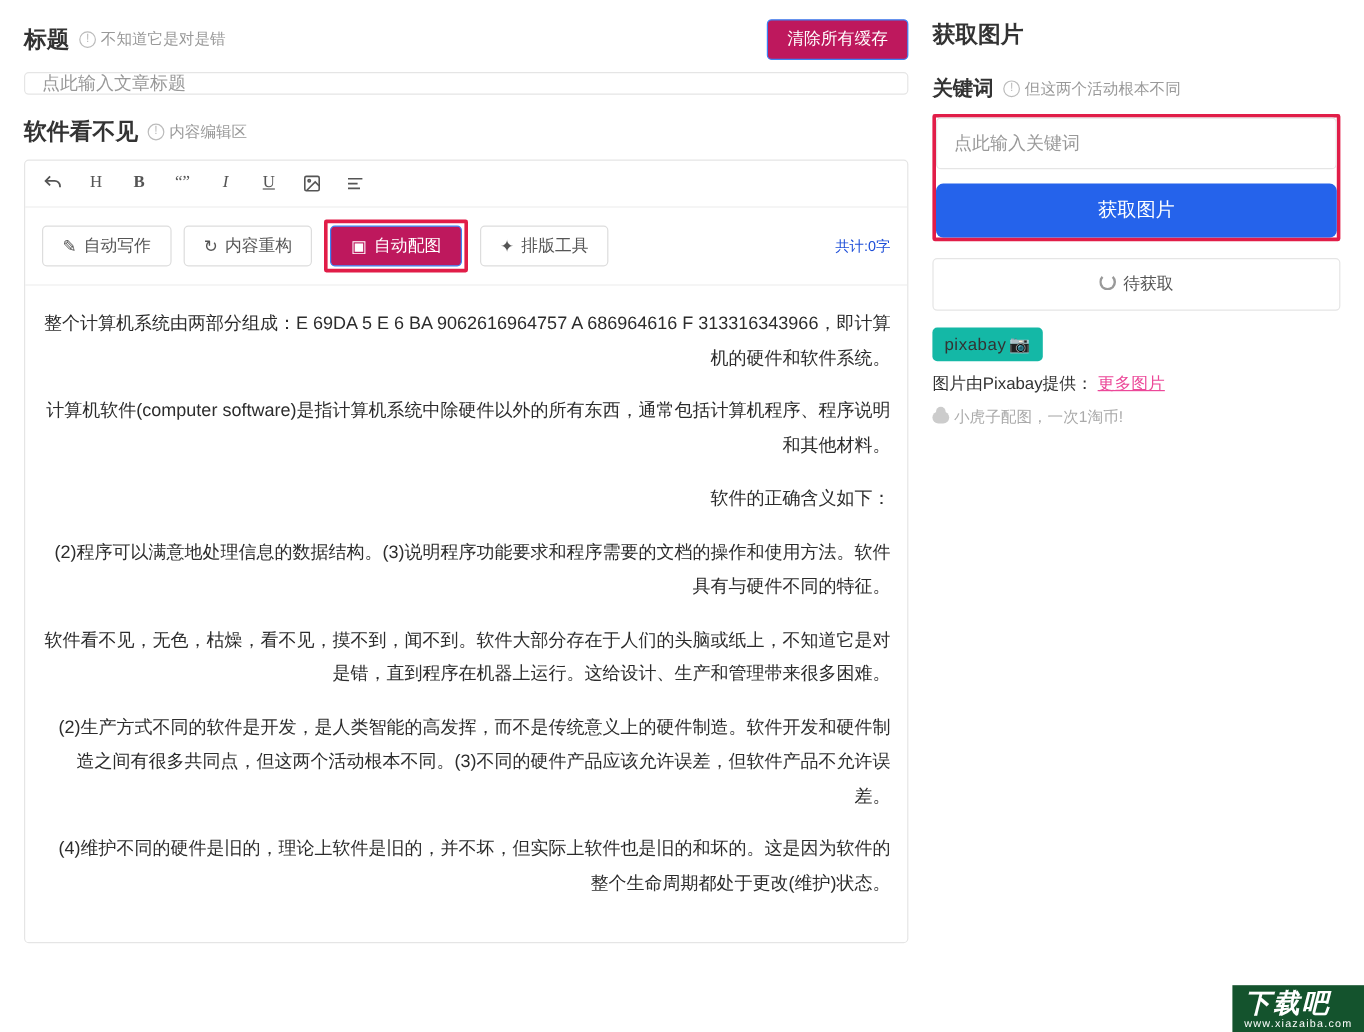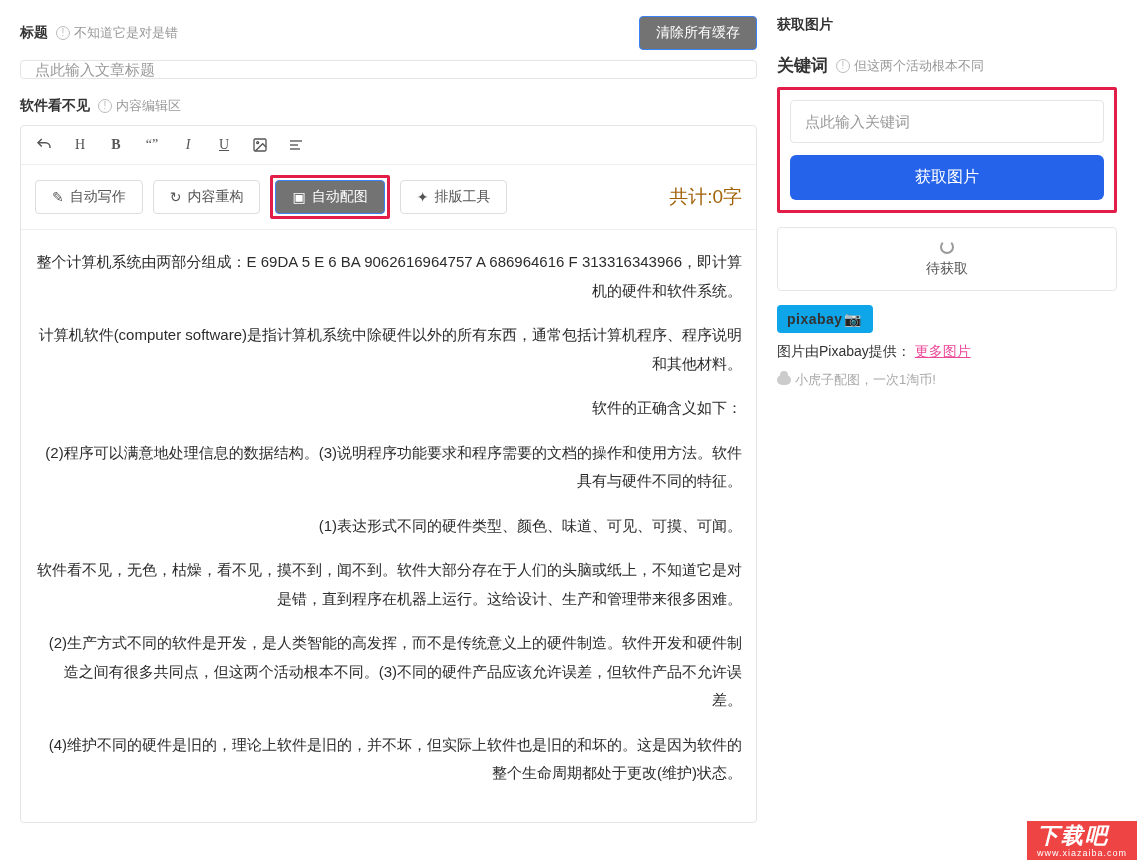--- a/index.html
+++ b/index.html
@@ -2,65 +2,65 @@
 <html><head>
 <meta charset="utf-8">
 <style>
 * { box-sizing: border-box; margin: 0; padding: 0; }
 body { font-family: "Microsoft YaHei", "PingFang SC", sans-serif; font-size: 14px; color: #333; background: #fff; }
 .container { display: flex; gap: 20px; padding: 16px 20px; }
 .main { flex: 1; min-width: 0; }
 .sidebar { width: 340px; }
 
 .section-head { display: flex; align-items: center; margin-bottom: 10px; }
-.section-title { font-size: 14px; font-weight: 600; color: #333; margin-right: 8px; }
+.section-title { font-size: 19px; font-weight: 600; color: #333; margin-right: 8px; }
 .hint { font-size: 13px; color: #999; display: inline-flex; align-items: center; }
 .hint-icon { display: inline-block; width: 14px; height: 14px; border: 1px solid #bbb; border-radius: 50%; font-size: 10px; line-height: 12px; text-align: center; color: #bbb; margin-right: 4px; }
 .spacer { flex: 1; }
 
 .btn { display: inline-flex; align-items: center; justify-content: center; padding: 7px 16px; border: 1px solid #ddd; border-radius: 4px; background: #fff; font-size: 14px; cursor: pointer; color: #555; white-space: nowrap; }
-.btn-primary { background: #737373; color: #fff; border-color: #3b82f6; }
+.btn-primary { background: #be185d; color: #fff; border-color: #3b82f6; }
 .btn-primary-lg { background: #2563eb; color: #fff; border: none; border-radius: 6px; padding: 12px; font-size: 16px; width: 100%; }
 .btn .icn { margin-right: 6px; }
 
 .title-input { width: 100%; padding: 0 14px; border: 1px solid #e5e5e5; border-radius: 4px; font-size: 15px; color: #333; margin-bottom: 18px; }
 .title-input::placeholder { color: #999; }
 
 .editor-card { border: 1px solid #e5e5e5; border-radius: 4px; }
 .toolbar { display: flex; align-items: center; gap: 18px; padding: 10px 14px; border-bottom: 1px solid #eee; }
 .tb-icon { width: 18px; height: 18px; color: #555; display: inline-flex; align-items: center; justify-content: center; cursor: pointer; font-family: Georgia, serif; }
 .tb-bold { font-weight: 700; }
 .tb-italic { font-style: italic; }
 
 .action-row { display: flex; align-items: center; gap: 10px; padding: 10px 14px; border-bottom: 1px solid #eee; }
-.word-count { margin-left: auto; font-size: 19px; color: #a16207; }
+.word-count { margin-left: auto; font-size: 12px; color: #1d4ed8; }
 
 .highlight-red { border: 3px solid #e11d48; padding: 2px; border-radius: 2px; }
-.highlight-red-box { border: 3px solid #e11d48; padding: 10px; border-radius: 2px; }
+.highlight-red-box { border: 3px solid #e11d48; border-radius: 2px; }
 
 .content-body { padding: 18px 14px; font-size: 15px; line-height: 1.9; color: #2c2c2c; }
 .content-body p { margin-bottom: 16px; text-align: right; }
 
 .kw-input { width: 100%; padding: 12px 14px; border: 1px solid #e5e5e5; border-radius: 4px; font-size: 15px; margin-bottom: 12px; }
 .kw-input::placeholder { color: #999; }
 
-.pending-box { border: 1px solid #e5e5e5; border-radius: 4px; padding: 12px; text-align: center; margin-top: 14px; color: #555; display: flex; align-items: center; justify-content: center; gap: 6px; flex-direction: column; }
+.pending-box { border: 1px solid #e5e5e5; border-radius: 4px; padding: 12px; text-align: center; margin-top: 14px; color: #555; display: flex; align-items: flex-start; justify-content: center; gap: 6px; }
 .spinner { width: 14px; height: 14px; border: 2px solid #999; border-top-color: transparent; border-radius: 50%; display: inline-block; }
 
-.pixabay-badge { display: inline-block; background: #0ea5e9; border-radius: 4px; padding: 6px 10px; margin-top: 14px; font-weight: 700; letter-spacing: 0.5px; }
+.pixabay-badge { display: inline-block; background: #14b8a6; border-radius: 4px; padding: 6px 10px; margin-top: 14px; font-weight: 400; letter-spacing: 0.5px; }
 .pixabay-badge .cam { margin-left: 2px; }
 
 .provider-line { margin-top: 10px; font-size: 14px; }
 .provider-line a { color: #ec4899; text-decoration: underline; }
 
 .footer-hint { margin-top: 10px; font-size: 13px; color: #aaa; display: flex; align-items: center; gap: 4px; }
 .cloud { width: 14px; height: 10px; background: #ccc; border-radius: 10px; position: relative; display: inline-block; }
 .cloud::before { content: ""; position: absolute; top: -4px; left: 3px; width: 8px; height: 8px; background: #ccc; border-radius: 50%; }
 
-.watermark { position: fixed; right: 0; bottom: 0; background: #ef4444; color: #fff; padding: 4px 10px 2px; font-size: 22px; font-weight: 900; font-style: italic; letter-spacing: 2px; line-height: 1; }
+.watermark { position: fixed; right: 0; bottom: 0; background: #14532d; color: #fff; padding: 4px 10px 2px; font-size: 22px; font-weight: 900; font-style: italic; letter-spacing: 2px; line-height: 1; }
 .watermark .sub { display: block; font-size: 9px; font-weight: 400; font-style: normal; letter-spacing: 1px; text-align: right; margin-top: 2px; }
 </style>
 </head>
 <body>
 
 <div class="container">
   <div class="main">
     
     <div class="section-head">
       <span class="section-title">标题</span>
@@ -133,21 +133,20 @@
           <span>排版工具</span>
         </button>
         <span class="word-count">共计:0字</span>
       </div>
 
       <div class="content-body">
         <p>整个计算机系统由两部分组成：E 69DA 5 E 6 BA 9062616964757 A 686964616 F 313316343966，即计算机的硬件和软件系统。</p>
         <p>计算机软件(computer software)是指计算机系统中除硬件以外的所有东西，通常包括计算机程序、程序说明和其他材料。</p>
         <p>软件的正确含义如下：</p>
         <p>(2)程序可以满意地处理信息的数据结构。(3)说明程序功能要求和程序需要的文档的操作和使用方法。软件具有与硬件不同的特征。</p>
-        <p>(1)表达形式不同的硬件类型、颜色、味道、可见、可摸、可闻。</p>
         <p>软件看不见，无色，枯燥，看不见，摸不到，闻不到。软件大部分存在于人们的头脑或纸上，不知道它是对是错，直到程序在机器上运行。这给设计、生产和管理带来很多困难。</p>
         <p>(2)生产方式不同的软件是开发，是人类智能的高发挥，而不是传统意义上的硬件制造。软件开发和硬件制造之间有很多共同点，但这两个活动根本不同。(3)不同的硬件产品应该允许误差，但软件产品不允许误差。</p>
         <p>(4)维护不同的硬件是旧的，理论上软件是旧的，并不坏，但实际上软件也是旧的和坏的。这是因为软件的整个生命周期都处于更改(维护)状态。</p>
       </div>
     </div>
   </div>
 
   <div class="sidebar">
     <div class="section-head">
       <span class="section-title">获取图片</span>

